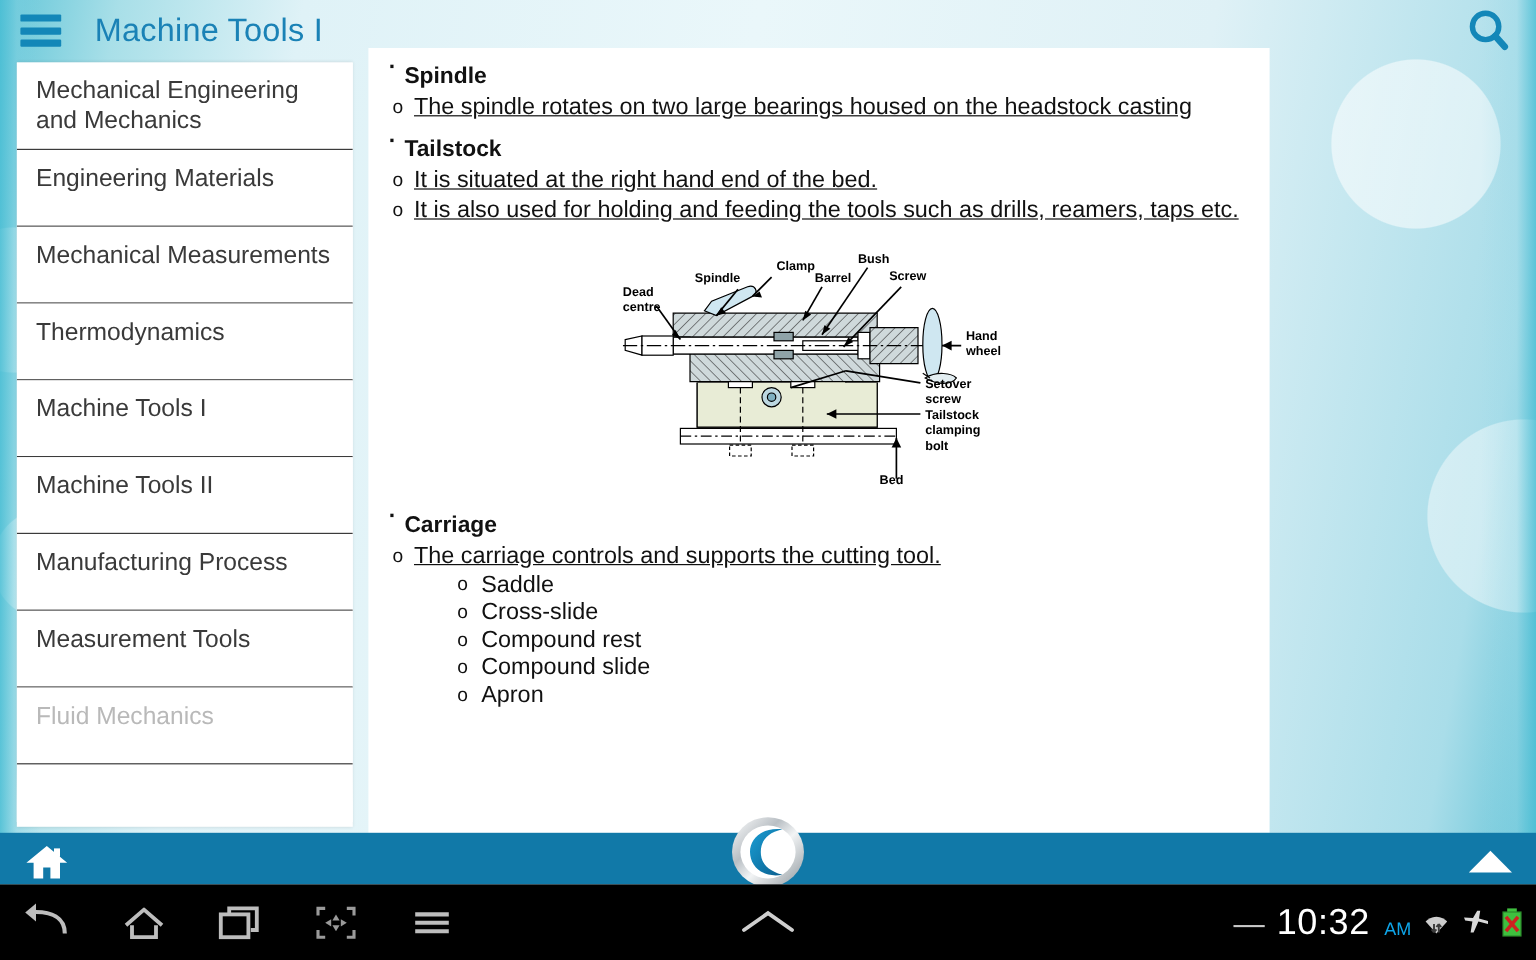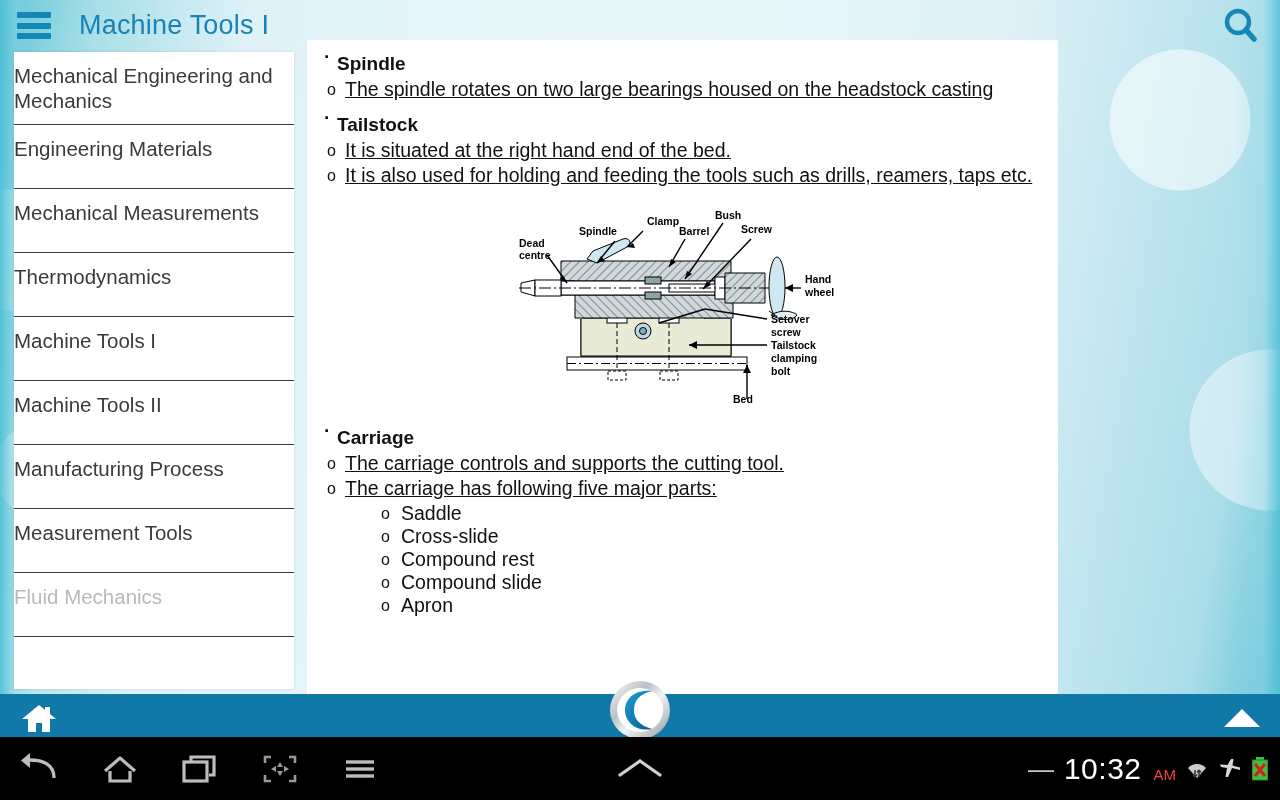--- a/index.html
+++ b/index.html
@@ -49,21 +49,21 @@
   
   .sidebar {
     position:absolute; left:14px; top:52px; width:280px; height:637px;
     background:#ffffff; overflow:hidden;
     box-shadow:0 0 3px rgba(0,0,0,.12);
     z-index:5;
   }
   .side-item {
     position:relative; width:100%;
     border-bottom:1px solid #3b3b3b;
-    padding:11px 12px 11px 0;
+    padding:11px 12px 11px 16px;
     min-height:64px;
     display:flex; align-items:flex-start;
     background:#fff;
   }
   .side-item span {
     font-size:20.5px; color:#3a3a3a; line-height:25px;
   }
   .side-item.two-line { min-height:58px; }
   .side-item.faded span { color:#b9b9b9; }
   .side-fade {
@@ -121,21 +121,21 @@
   .navbar {
     position:absolute; left:0; top:737px; width:1280px; height:63px;
     background:#000; z-index:10;
   }
   .nav-icons { position:absolute; left:16px; top:8px; display:flex; gap:32px; align-items:center; }
   .nav-icons .nav-btn { width:48px; height:48px; display:flex; align-items:center; justify-content:center; }
   .nav-center { position:absolute; left:617px; top:19px; }
   .status { position:absolute; right:10px; top:0; height:63px; display:flex; align-items:center; gap:8px; }
   .status .dash { color:#c9c9c9; font-size:26px; line-height:1; margin-right:2px; }
   .clock { color:#fff; font-size:30px; line-height:1; letter-spacing:.5px; }
-  .ampm { color:#ef4444; font-size:15px; margin-left:4px; position:relative; top:6px; }
+  .ampm { color:#0ea5e9; font-size:15px; margin-left:4px; position:relative; top:6px; }
   .sysicon { display:flex; align-items:center; }
 </style>
 </head>
 <body>
 
 <div id="app">
 
   <div class="header">
     <div class="hamburger">
       <i></i>
@@ -293,21 +293,20 @@
             <text x="252" y="138">Tailstock</text>
             <text x="252" y="151">clamping</text>
             <text x="252" y="164">bolt</text>
             <text x="214" y="192">Bed</text>
           </g>
         </svg>
       </div>
 
       <div class="lvl1">Carriage</div>
       <div class="lvl2">The carriage controls and supports the cutting tool.</div>
-      <div class="lvl2">The carriage has following five major parts:</div>
       <div class="lvl3">Saddle</div>
       <div class="lvl3">Cross-slide</div>
       <div class="lvl3">Compound rest</div>
       <div class="lvl3">Compound slide</div>
       <div class="lvl3">Apron</div>
 
     </div>
   </div>
 </div>
 

